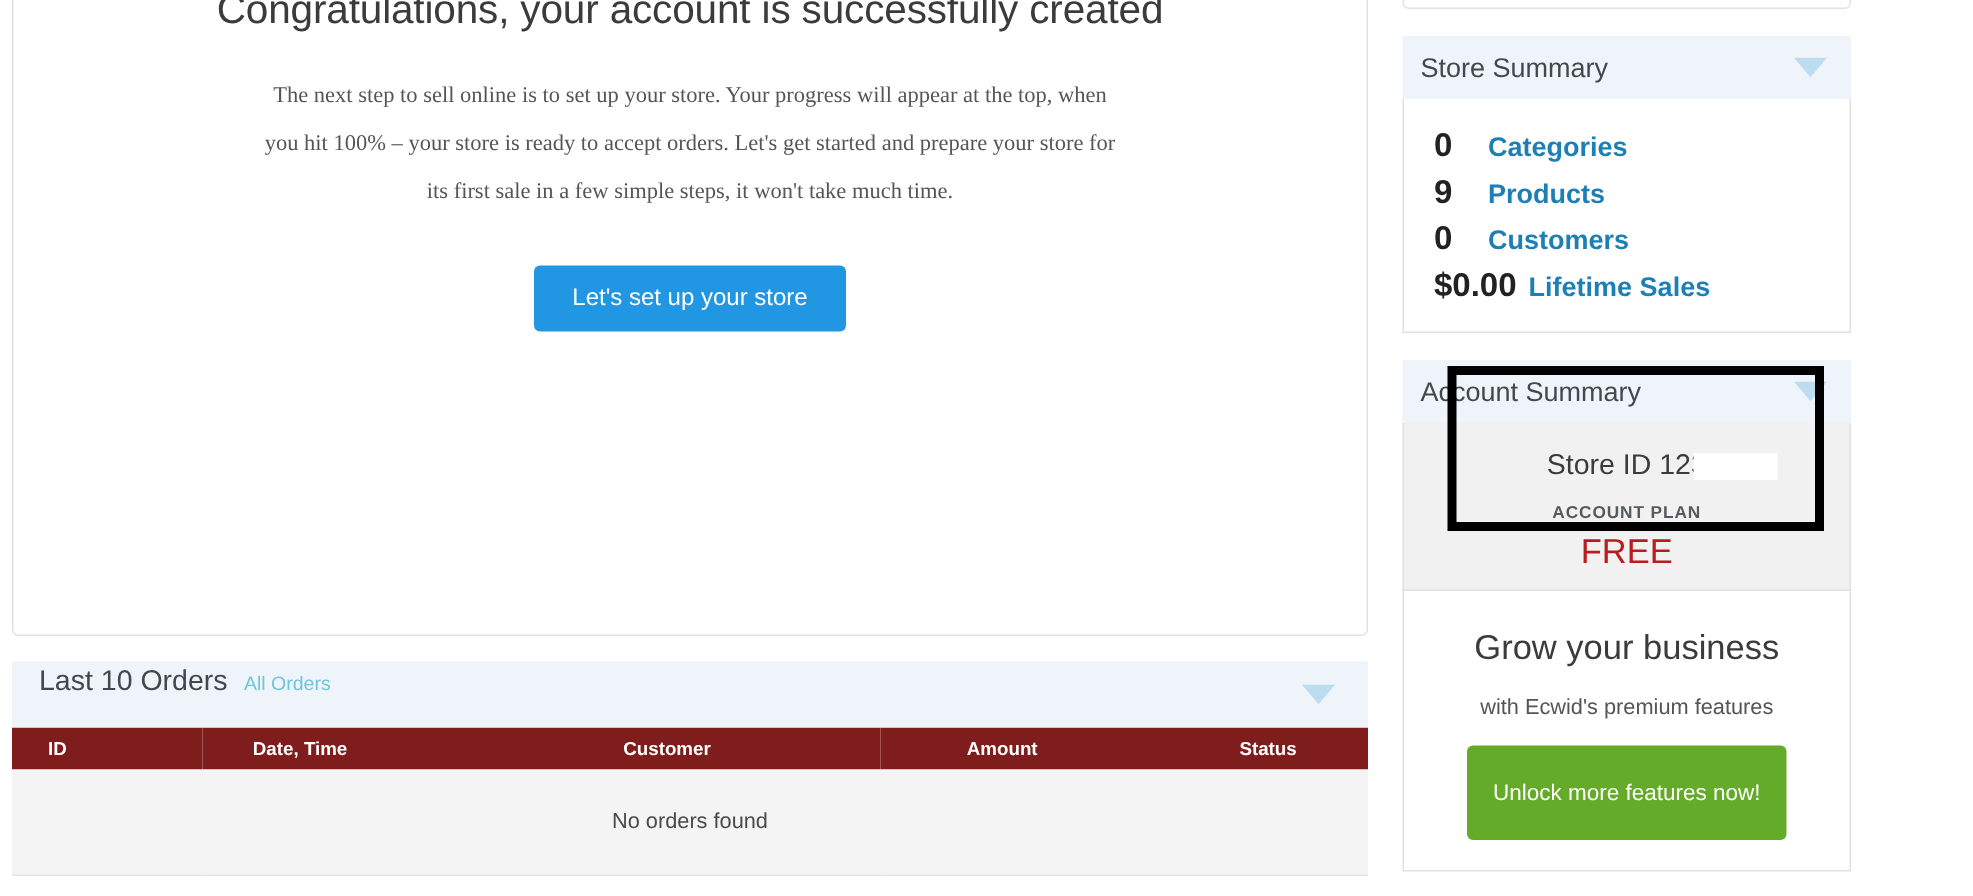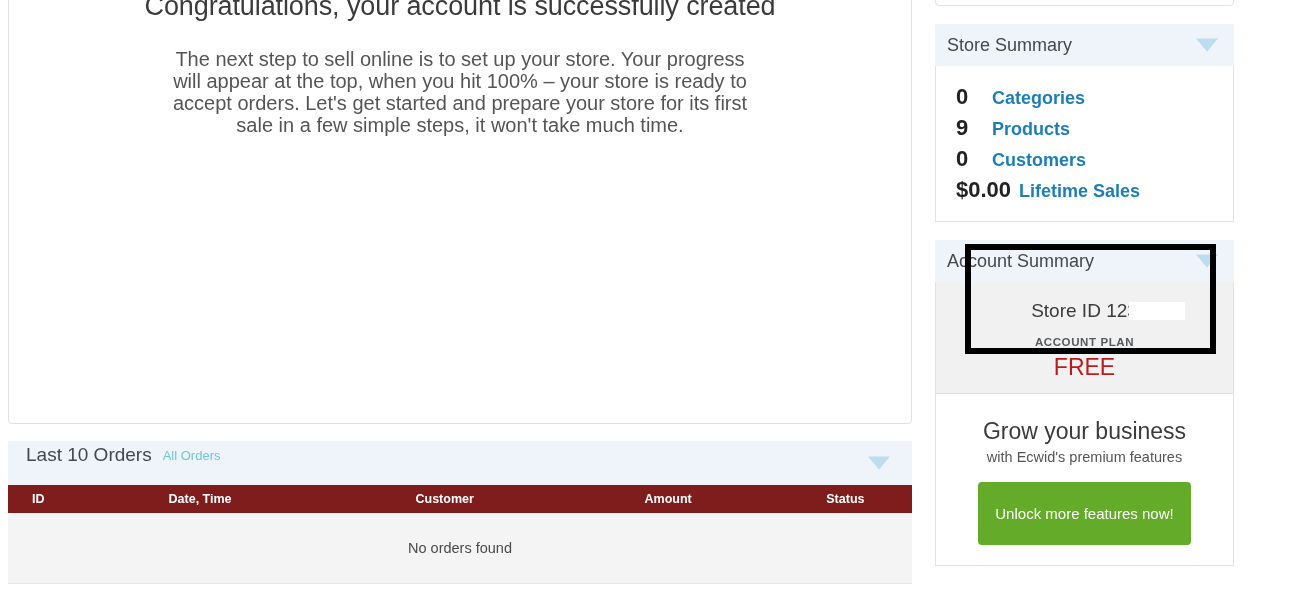--- a/index.html
+++ b/index.html
@@ -45,25 +45,26 @@
     text-align: center;
   }
   .welcome-title {
     font-size: 27px;
     color: #3b3b3b;
     font-weight: 400;
     margin: 0 0 26px 0;
     letter-spacing: -0.1px;
   }
   .welcome-body {
-    font-size: 20px;
-    line-height: 22px;
+    font-size: 15px;
+    line-height: 32px;
     color: #555555;
     width: 580px;
     margin: 0 auto;
+    font-family: Liberation Serif, serif;
   }
   .setup-btn {
     display: inline-block;
     margin-top: 33px;
     background: #2196e3;
     color: #ffffff;
     font-size: 16px;
     border: none;
     border-radius: 4px;
     padding: 13px 26px;
@@ -239,21 +240,21 @@
     text-align: center;
     padding: 24px 0 20px 0;
   }
   .grow-title {
     font-size: 23px;
     color: #3b3b3b;
   }
   .grow-sub {
     font-size: 14.5px;
     color: #555555;
-    margin-top: 4px;
+    margin-top: 19px;
   }
   .grow-btn {
     display: inline-block;
     margin-top: 17px;
     background: #63ab28;
     color: #ffffff;
     font-size: 15px;
     font-weight: normal;
     border: none;
     border-radius: 4px;
@@ -265,20 +266,21 @@
 </head>
 <body>
 
 <div class="page">
 
   <div class="col-main">
 
     <div class="welcome-card">
       <h1 class="welcome-title">Congratulations, your account is successfully created</h1>
       <p class="welcome-body">The next step to sell online is to set up your store. Your progress will appear at the top, when you hit 100% – your store is ready to accept orders. Let's get started and prepare your store for its first sale in a few simple steps, it won't take much time.</p>
+      <button class="setup-btn">Let's set up your store</button>
     </div>
 
     <div class="orders-wrap">
       <div class="orders-head">
         <span class="orders-head-title">Last 10 Orders</span>
         <a class="orders-head-link" href="#">All Orders</a>
         <span class="caret"></span>
       </div>
 
       <table class="orders-table">

